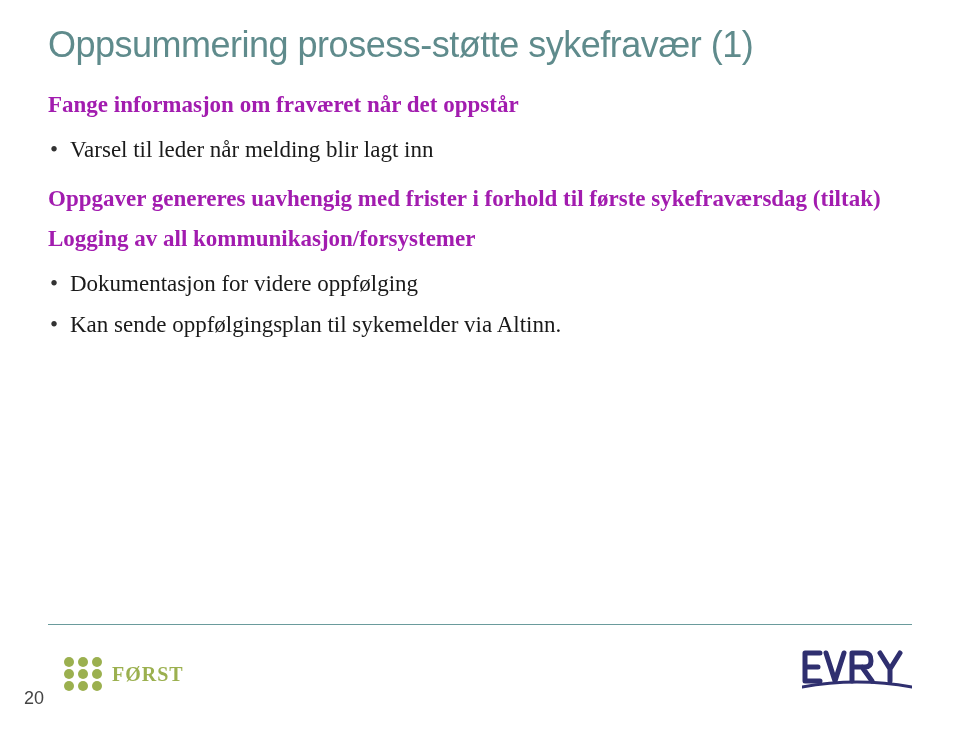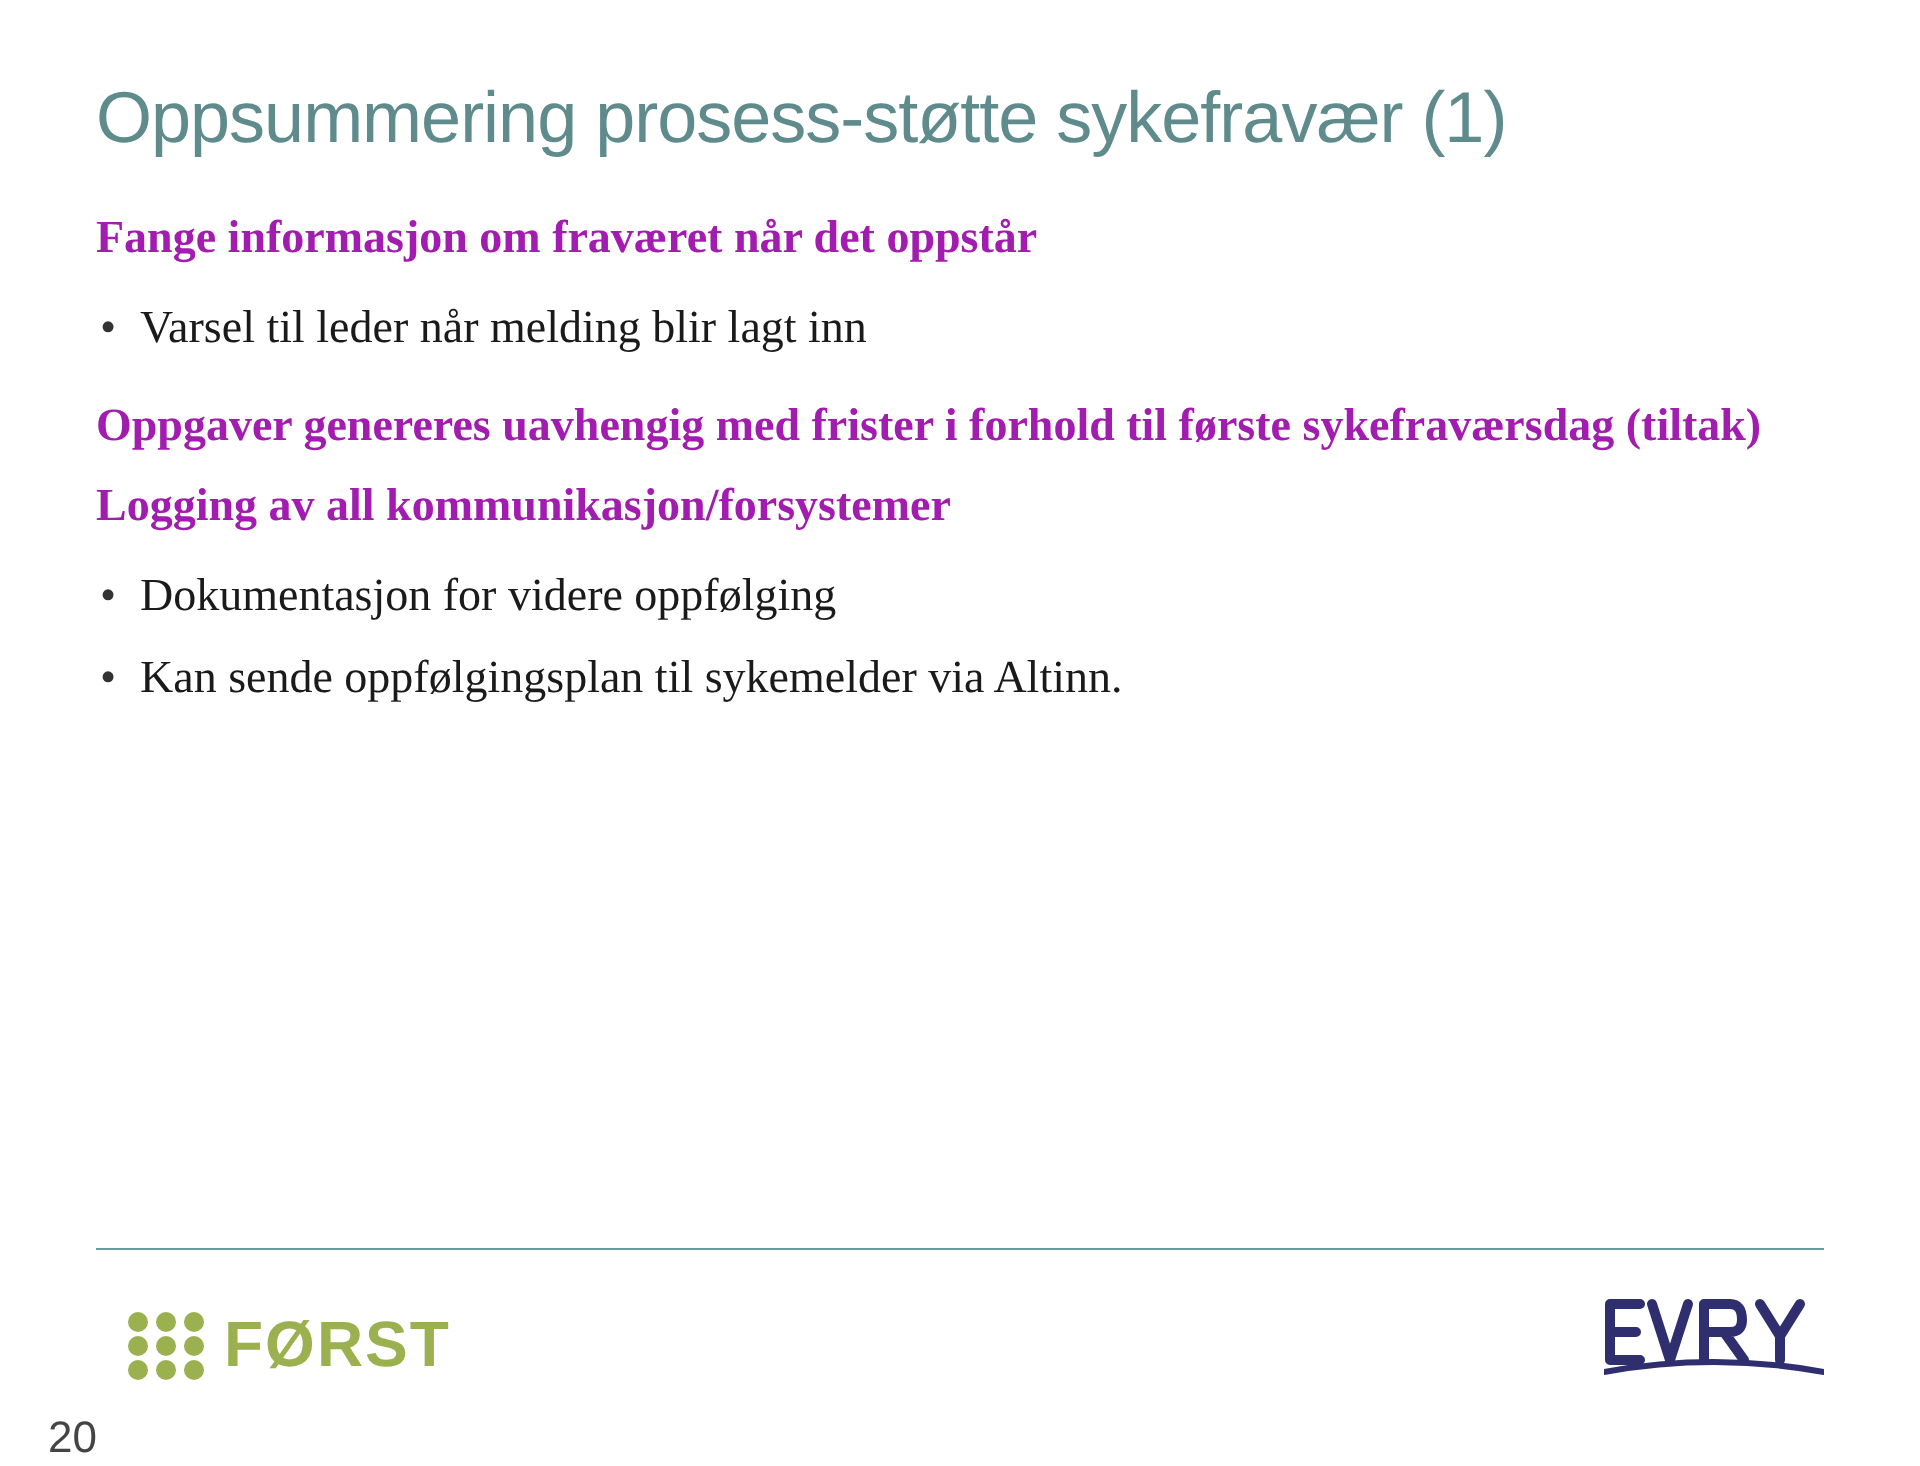--- a/index.html
+++ b/index.html
@@ -7,21 +7,21 @@
     width: 960px;
     height: 733px;
     background: #ffffff;
     font-family: Georgia, 'Times New Roman', serif;
     position: relative;
     overflow: hidden;
   }
   .slide {
     width: 100%;
     height: 100%;
-    padding: 38px 48px 0 48px;
+    padding: 24px 48px 0 48px;
     position: relative;
   }
   .title {
     font-family: Arial, Helvetica, sans-serif;
     font-size: 36px;
     font-weight: 400;
     color: #5f8b8c;
     letter-spacing: -0.5px;
     margin-bottom: 26px;
   }
@@ -64,38 +64,38 @@
   .footer {
     position: absolute;
     left: 0;
     right: 0;
     bottom: 0;
     height: 100px;
   }
   .page-num {
     position: absolute;
     left: 24px;
-    bottom: 1px;
+    bottom: 24px;
     font-family: Arial, Helvetica, sans-serif;
-    font-size: 22px;
+    font-size: 18px;
     color: #444;
     text-align: center;
   }
   .logo-forst {
     position: absolute;
     left: 64px;
     bottom: 42px;
     display: flex;
     align-items: center;
     gap: 10px;
   }
   .logo-forst-text {
-    font-family: Liberation Sans, sans-serif;
+    font-family: Liberation Serif, serif;
     font-weight: 800;
-    font-size: 32px;
+    font-size: 20px;
     letter-spacing: 1px;
     color: #9bb04f;
   }
   .logo-evry {
     position: absolute;
     right: 48px;
     bottom: 40px;
   }
 </style>
 </head>

